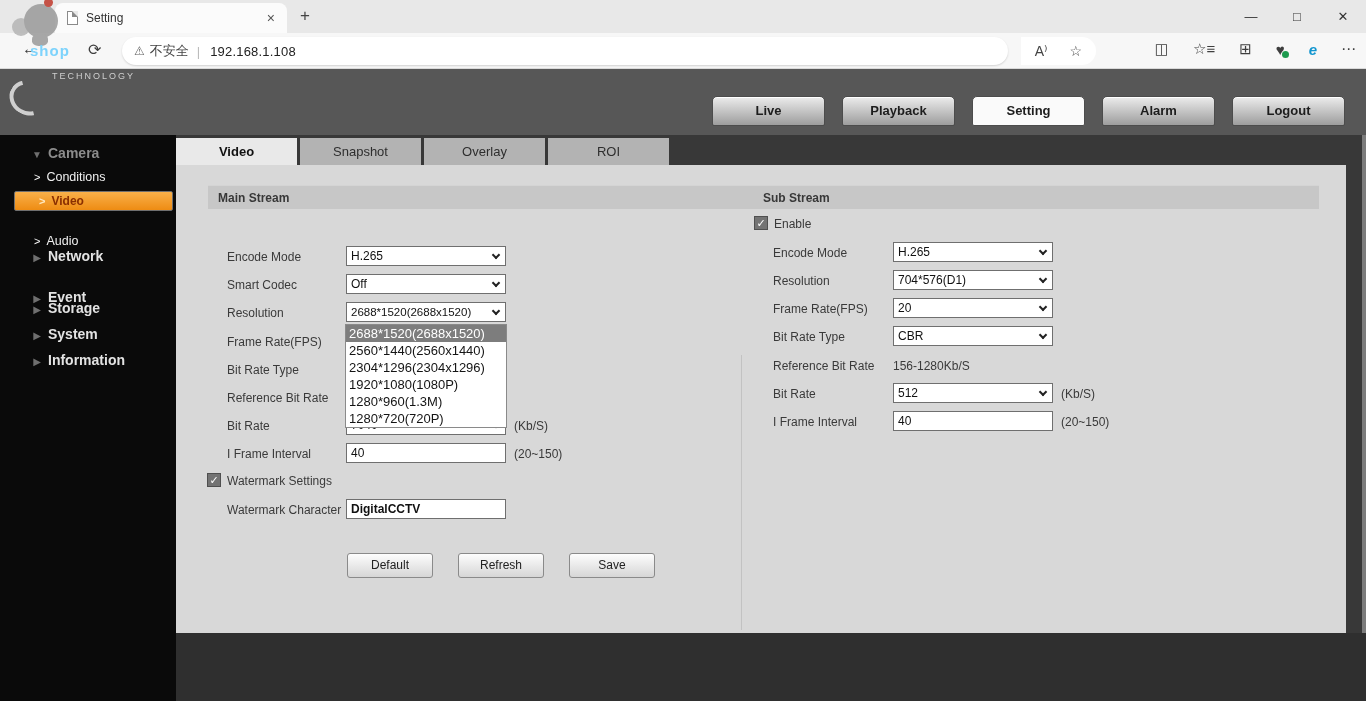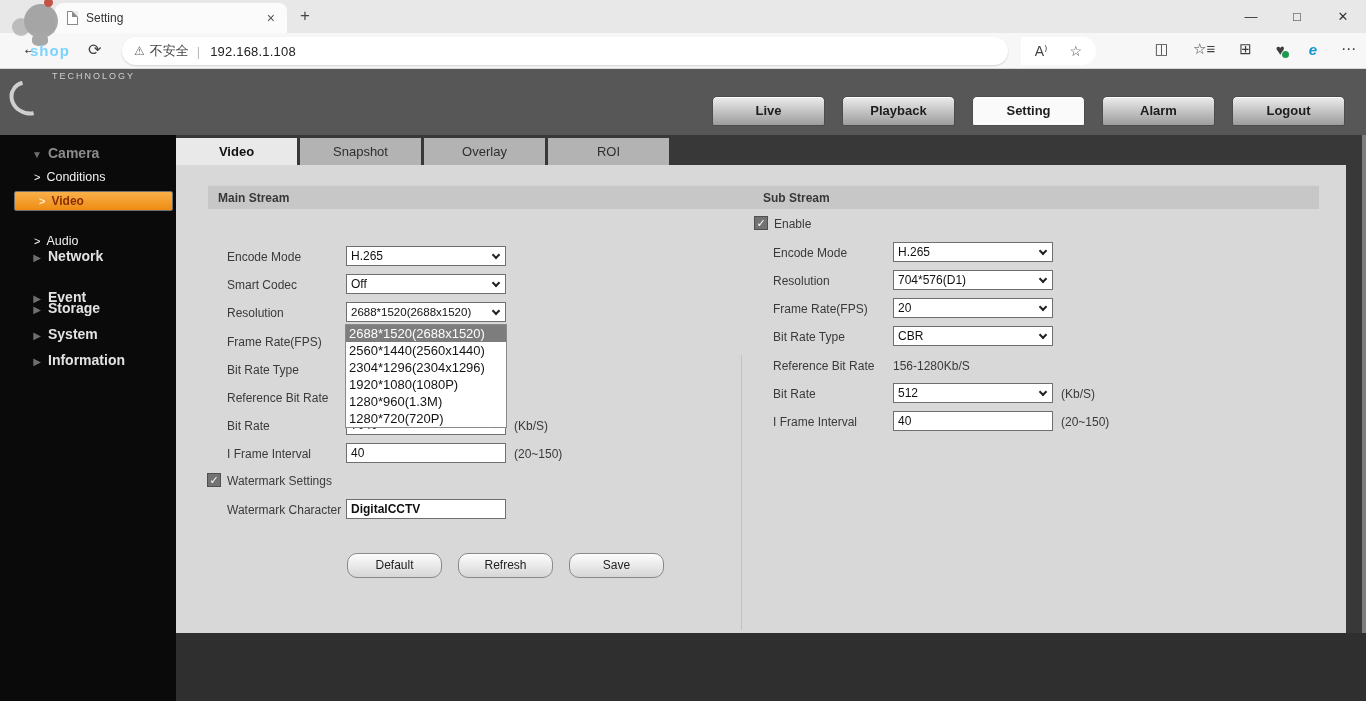--- a/index.html
+++ b/index.html
@@ -92,22 +92,22 @@
   .inp{padding:0 4px;font-family:"Liberation Sans","DejaVu Sans",sans-serif;}
   .unit{position:absolute;font-size:12px;color:#3a3a3a;}
   .chk{position:absolute;width:14px;height:14px;background:#737373;border:1px solid #4f4f4f;
        color:#fff;font-size:11px;line-height:13px;text-align:center;}
   .ddl{position:absolute;left:346px;top:489px;width:162px;background:#fff;border:1px solid #8a8a8a;z-index:5;}
   .opt{height:17px;line-height:17px;font-size:13px;padding-left:3px;color:#141414;white-space:nowrap;}
   .opt.hl{background:#7d7d7d;color:#fff;}
   .vdiv{position:absolute;left:565px;top:190px;width:1px;height:275px;background:#c2c2c2;}
   .hsep{position:absolute;left:14px;top:535px;width:1143px;height:1px;background:#efefef;
         border-top:1px solid #c0c0c0;}
-  .btn{position:absolute;width:95px;height:25px;background:linear-gradient(#fdfdfd,#d6d6d6);
-       border:1px solid #8a8a8a;border-radius:10px;font-size:12px;color:#222;text-align:center;
+  .btn{position:absolute;width:86px;height:25px;background:linear-gradient(#fdfdfd,#d6d6d6);
+       border:1px solid #8a8a8a;border-radius:3px;font-size:12px;color:#222;text-align:center;
        line-height:23px;}
   .botband{position:absolute;left:176px;top:633px;width:1190px;height:68px;background:#2f2f2f;}
 </style>
 </head>
 <body>
 
 <div class="screen">
 
   <div class="titlebar">
     <div class="btab">

